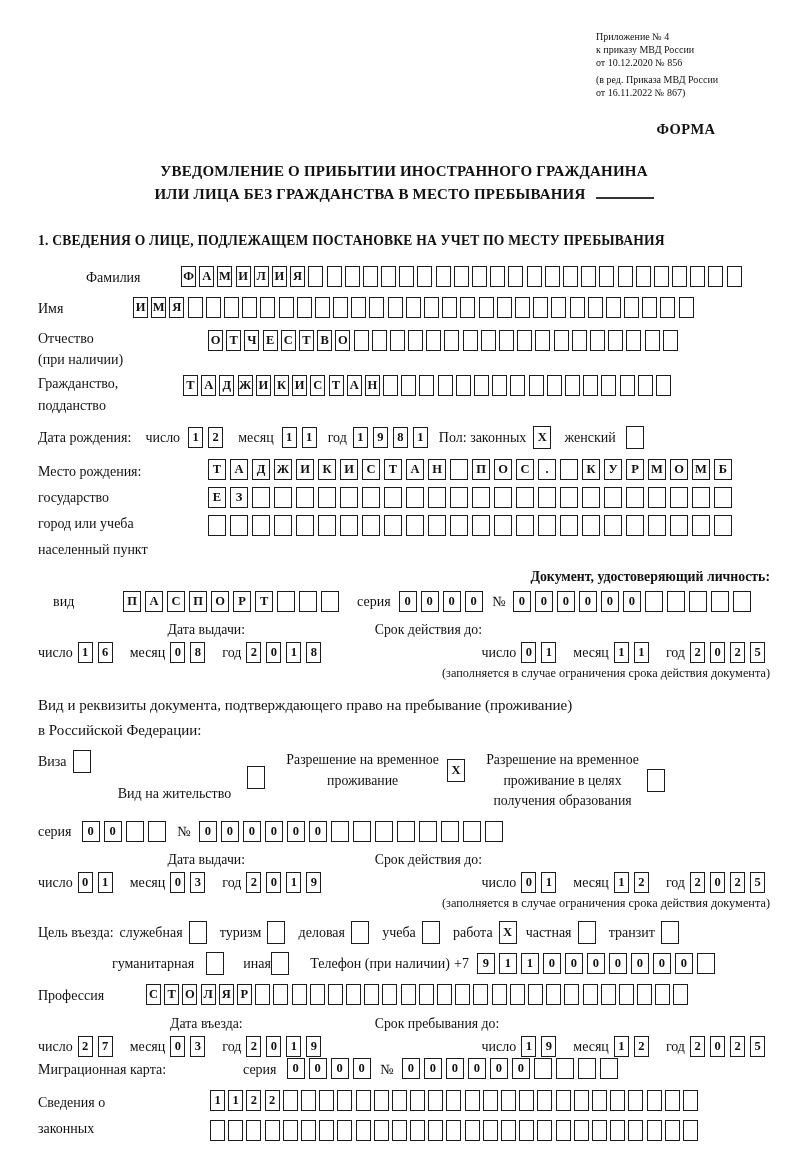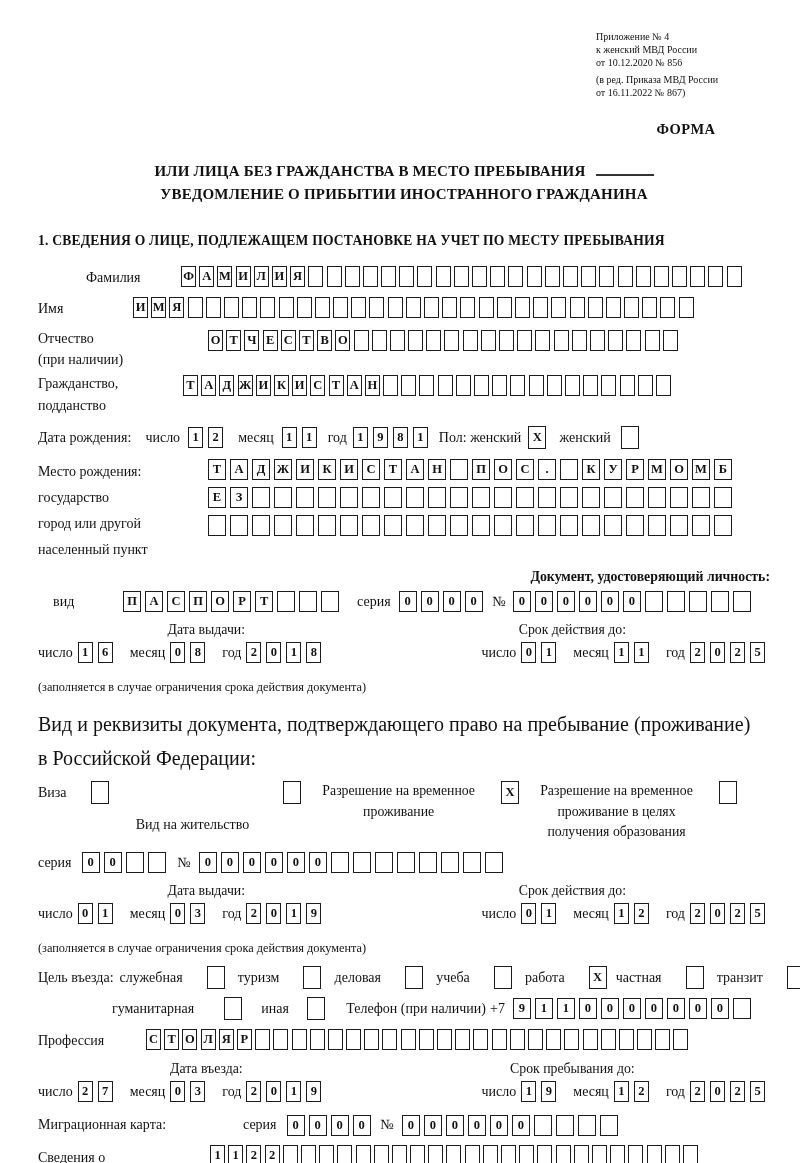--- a/index.html
+++ b/index.html
@@ -23,52 +23,52 @@
   .lblcol{font-size:14px;line-height:1.55;flex:none;}
   .cells{display:inline-flex;flex-wrap:nowrap;}
   .cell{
     display:inline-block;width:13px;height:19px;border:1.6px solid #1c1c1c;
     margin-right:3.2px;text-align:center;font-size:12.5px;line-height:19px;
     font-weight:bold;flex:none;
   }
   .wide .cell{width:16px;margin-right:4px;}
   .sp .cell{margin-right:5px;}
   .box .cell{width:16px;height:21px;line-height:21px;}
-  .smallnote{font-size:12.3px;margin-top:16px;}
+  .smallnote{font-size:12.3px;text-align:right;margin-top:2px;}
   .center-bold{text-align:right;font-weight:bold;font-size:13.8px;margin-top:10px;}
   .dhead{display:flex;font-size:13.8px;margin-top:9px;}
   .dhead .h1{width:46%;text-align:center;}
-  .dhead .h2{width:54%;text-align:center;}
+  .dhead .h2{width:54%;}
   .daterow{display:flex;justify-content:space-between;margin-top:3px;}
   .dgroup{display:inline-flex;align-items:center;}
   .dgroup .lbl{margin-right:5px;}
   .dgroup .mid{margin-left:12px;margin-right:5px;}
-  .opt{display:inline-flex;align-items:flex-start;margin-right:10px;gap:18px;}
+  .opt{display:inline-flex;align-items:center;margin-right:10px;}
   .opt .lbl{margin-right:6px;}
   .opt .olbl{font-size:13.8px;text-align:center;line-height:1.5;margin-right:8px;}
-  .intro{font-size:20px;margin-top:12px;line-height:1.7;}
+  .intro{font-size:15px;margin-top:12px;line-height:1.7;}
 </style>
 </head>
 <body>
 
 <div class="page">
 
   <div class="appendix">
     <div>Приложение № 4</div>
-    <div>к женский МВД России</div>
+    <div>к приказу МВД России</div>
     <div>от 10.12.2020 № 856</div>
     <div class="gap"></div>
     <div>(в ред. Приказа МВД России</div>
     <div>от 16.11.2022 № 867)</div>
   </div>
   <div class="forma">ФОРМА</div>
 
   <div class="title">
+    <div>УВЕДОМЛЕНИЕ О ПРИБЫТИИ ИНОСТРАННОГО ГРАЖДАНИНА</div>
     <div><span>ИЛИ ЛИЦА БЕЗ ГРАЖДАНСТВА В МЕСТО ПРЕБЫВАНИЯ</span><span class="uline"></span></div>
-    <div>УВЕДОМЛЕНИЕ О ПРИБЫТИИ ИНОСТРАННОГО ГРАЖДАНИНА</div>
   </div>
 
   <div class="sect">1. СВЕДЕНИЯ О ЛИЦЕ, ПОДЛЕЖАЩЕМ ПОСТАНОВКЕ НА УЧЕТ ПО МЕСТУ ПРЕБЫВАНИЯ</div>
 
   <div class="row" style="margin-top:17px;margin-left:48px;">
     <span class="lbl" style="width:95px;">Фамилия</span>
     <span class="cells">
         <span class="cell">Ф</span>
         <span class="cell">А</span>
         <span class="cell">М</span>
@@ -223,35 +223,35 @@
         <span class="cell">1</span>
         <span class="cell">1</span>
       </span>
     <span class="lbl" style="margin:0 6px 0 6px;">год</span>
     <span class="cells sp">
         <span class="cell">1</span>
         <span class="cell">9</span>
         <span class="cell">8</span>
         <span class="cell">1</span>
       </span>
-    <span class="lbl" style="margin:0 7px 0 6px;">Пол: женский</span>
+    <span class="lbl" style="margin:0 7px 0 6px;">Пол: законных</span>
     <span class="cells box">
         <span class="cell">X</span>
       </span>
     <span class="lbl" style="margin:0 10px 0 10px;">женский</span>
     <span class="cells box">
         <span class="cell"></span>
       </span>
   </div>
 
   <div class="row" style="margin-top:10px;">
     <div class="lblcol" style="width:170px;line-height:1.85;">
       <div>Место рождения:</div>
       <div>государство</div>
-      <div>город или другой</div>
+      <div>город или учеба</div>
       <div>населенный пункт</div>
     </div>
     <div>
       <div class="cells wide" style="margin-bottom:7px;">
           <span class="cell">Т</span>
           <span class="cell">А</span>
           <span class="cell">Д</span>
           <span class="cell">Ж</span>
           <span class="cell">И</span>
           <span class="cell">К</span>
@@ -666,21 +666,21 @@
       <span class="lbl mid">год</span>
       <span class="cells sp">
           <span class="cell">2</span>
           <span class="cell">0</span>
           <span class="cell">2</span>
           <span class="cell">5</span>
         </span>
     </span>
   </div>
 
-  <div class="row" style="margin-top:10px;align-items:flex-end;">
+  <div class="row" style="margin-top:0;align-items:flex-start;">
     <span class="lbl" style="width:205px;">Миграционная карта:</span>
     <span class="lbl" style="margin-right:10px;">серия</span>
     <span class="cells wide">
         <span class="cell">0</span>
         <span class="cell">0</span>
         <span class="cell">0</span>
         <span class="cell">0</span>
       </span>
     <span class="lbl" style="margin:0 8px 0 6px;">№</span>
     <span class="cells wide">

